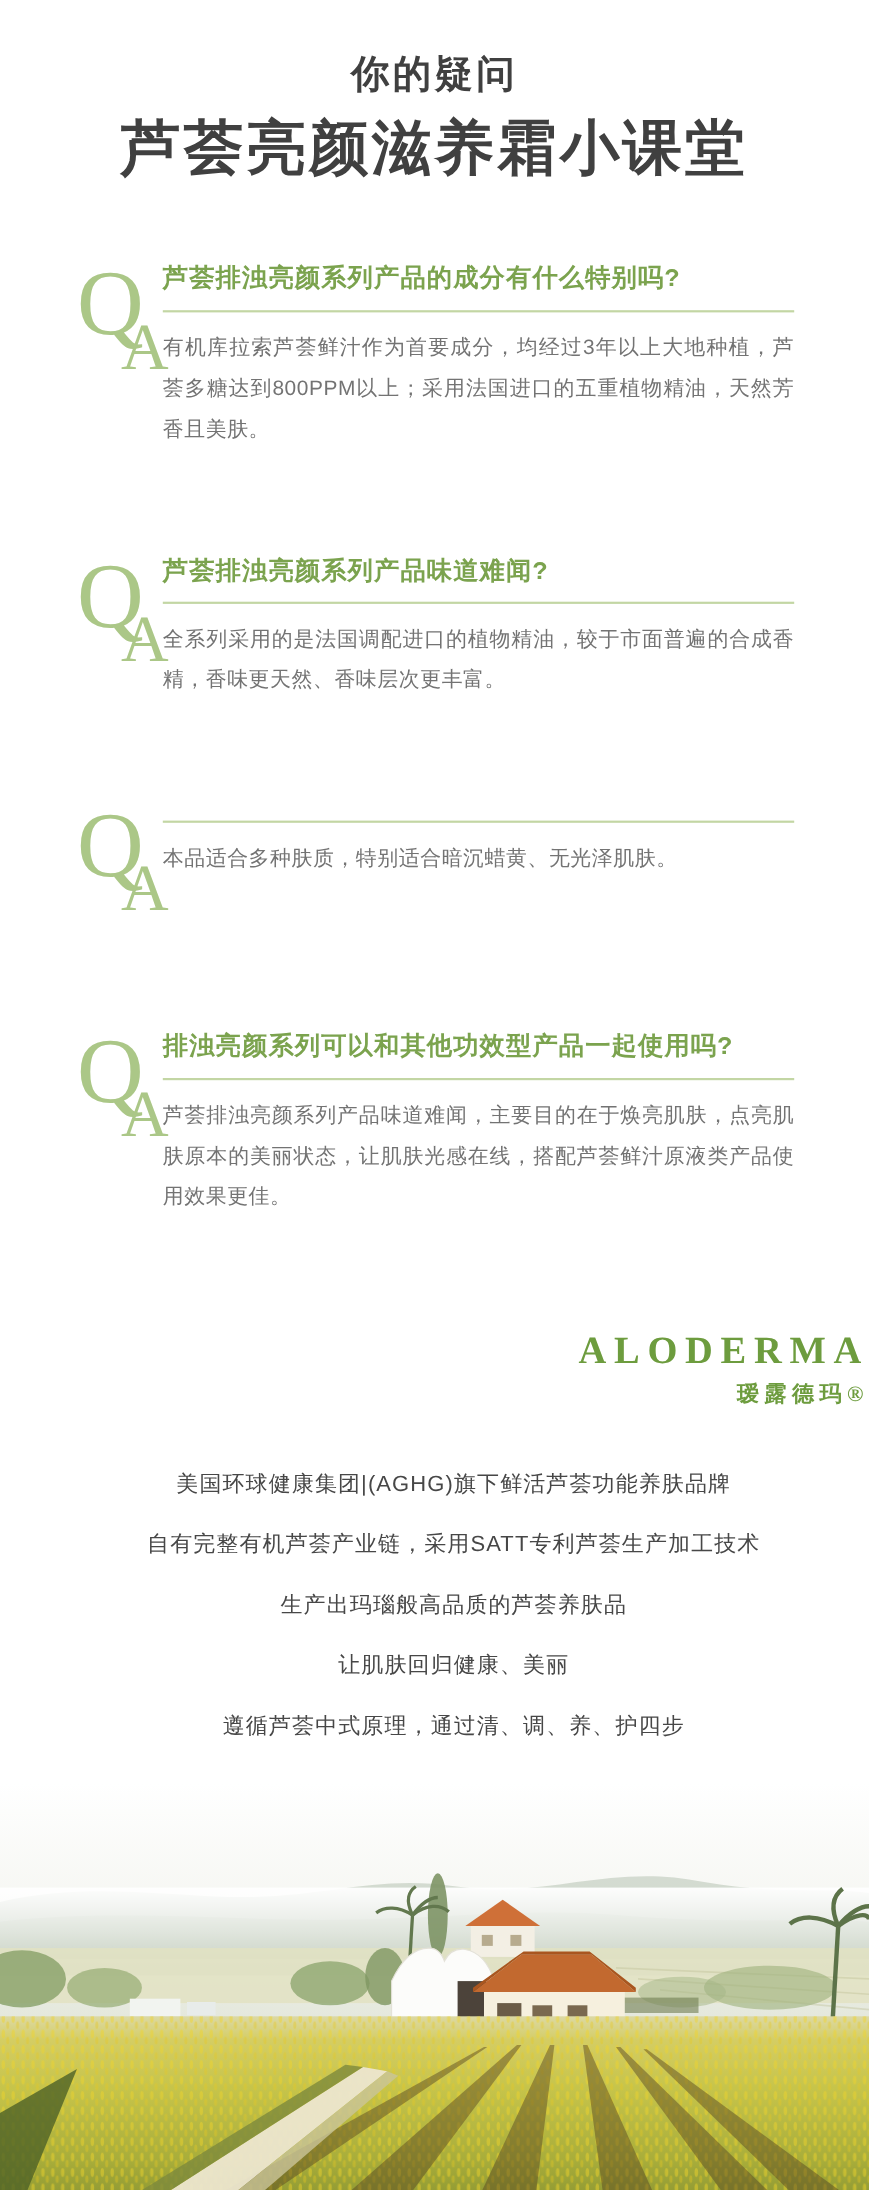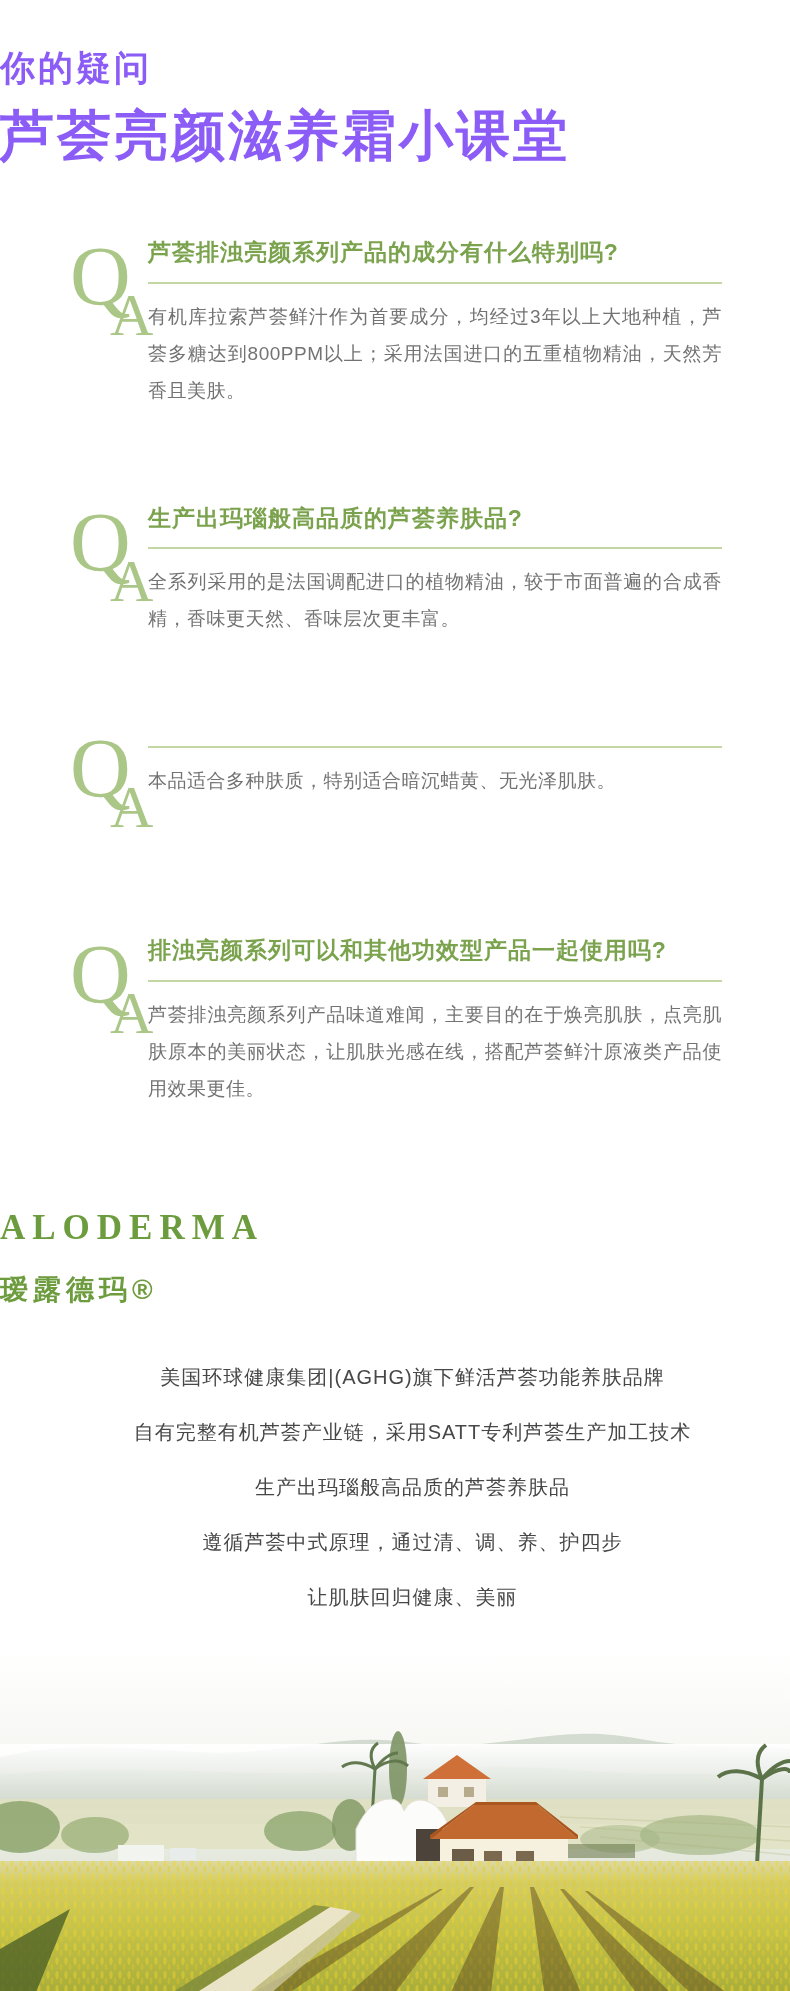--- a/index.html
+++ b/index.html
@@ -6,21 +6,21 @@
   body{
     width:790px;
     background:#ffffff;
     font-family:"Liberation Sans","DejaVu Sans",sans-serif;
     color:#4f4f4f;
     -webkit-font-smoothing:antialiased;
   }
   .page{width:790px;min-height:1991px;background:#fff;overflow:hidden;}
 
   
-  .header{padding-top:46px;color:#8b5cf6;}
+  .header{padding-top:46px;text-align:center;color:#404040;}
   .title-line1{font-size:35px;font-weight:600;letter-spacing:3px;line-height:1.25;}
   .title-line2{font-size:54px;font-weight:600;letter-spacing:3px;line-height:1.25;margin-top:12px;}
 
   
   .faq{margin-top:72px;}
   .faq-row{display:flex;align-items:flex-start;padding:0 68px 0 70px;margin-bottom:98px;}
   .qa-mono{
     position:relative;width:78px;height:118px;flex:0 0 78px;margin-right:0;
     font-family:"Liberation Serif","DejaVu Serif",serif;color:#abc787;
   }
@@ -32,26 +32,26 @@
   }
   .qa-divider{height:0;border-bottom:2px solid #c3d6a4;margin-top:13px;margin-bottom:14px;}
   .qa-answer{font-size:19px;color:#737373;line-height:37px;letter-spacing:0.5px;text-align:justify;}
 
   
   .faq-row:nth-child(2){margin-bottom:96px;}
   .faq-row:nth-child(3){margin-bottom:88px;}
   .faq-row:nth-child(4){margin-bottom:0;}
 
   
-  .brand-logo{margin-top:102px;text-align:left;color:#6d9c3e;}
+  .brand-logo{margin-top:102px;text-align:right;color:#6d9c3e;}
   .brand-logo .latin{
     font-family:"Liberation Serif","DejaVu Serif",serif;font-weight:bold;
     font-size:35px;letter-spacing:7px;line-height:1.1;
   }
-  .brand-logo .cn{font-size:28px;letter-spacing:5px;margin-top:23px;font-weight:600;}
+  .brand-logo .cn{font-size:20px;letter-spacing:5px;margin-top:6px;font-weight:600;font-family:Liberation Serif, serif;}
 
   
   .brand-intro{margin-top:58px;text-align:center;color:#474747;padding-left:35px;}
   .brand-intro .line{font-size:20px;letter-spacing:1px;line-height:20px;margin-bottom:35px;}
 
   
   .photo{position:relative;width:790px;height:431px;margin-top:42px;}
   .photo svg{display:block;}
 </style>
 </head>
@@ -77,21 +77,21 @@
         <div class="qa-answer">有机库拉索芦荟鲜汁作为首要成分，均经过3年以上大地种植，芦荟多糖达到800PPM以上；采用法国进口的五重植物精油，天然芳香且美肤。</div>
       </div>
     </div>
 
     <div class="faq-row">
       <div class="qa-mono">
         <span class="q">Q</span>
         <span class="a">A</span>
       </div>
       <div class="qa-content">
-        <div class="qa-question">生产出玛瑙般高品质的芦荟养肤品?</div>
+        <div class="qa-question">芦荟排浊亮颜系列产品味道难闻?</div>
         <div class="qa-divider"></div>
         <div class="qa-answer">全系列采用的是法国调配进口的植物精油，较于市面普遍的合成香精，香味更天然、香味层次更丰富。</div>
       </div>
     </div>
 
     <div class="faq-row">
       <div class="qa-mono">
         <span class="q">Q</span>
         <span class="a">A</span>
       </div>
@@ -117,22 +117,22 @@
 
   <div class="brand-logo">
     <div class="latin">ALODERMA</div>
     <div class="cn">瑷露德玛®</div>
   </div>
 
   <div class="brand-intro">
     <div class="line">美国环球健康集团|(AGHG)旗下鲜活芦荟功能养肤品牌</div>
     <div class="line">自有完整有机芦荟产业链，采用SATT专利芦荟生产加工技术</div>
     <div class="line">生产出玛瑙般高品质的芦荟养肤品</div>
+    <div class="line">让肌肤回归健康、美丽</div>
     <div class="line">遵循芦荟中式原理，通过清、调、养、护四步</div>
-    <div class="line">让肌肤回归健康、美丽</div>
   </div>
 
   <div class="photo">
     <svg width="790" height="431" viewBox="0 0 790 431" preserveAspectRatio="none">
       <defs>
         <linearGradient id="sky" x1="0" y1="0" x2="0" y2="1">
           <stop offset="0" stop-color="#ffffff"></stop>
           <stop offset="0.55" stop-color="#f4f5f0"></stop>
           <stop offset="0.8" stop-color="#e8ebe1"></stop>
           <stop offset="1" stop-color="#e0e4d6"></stop>

